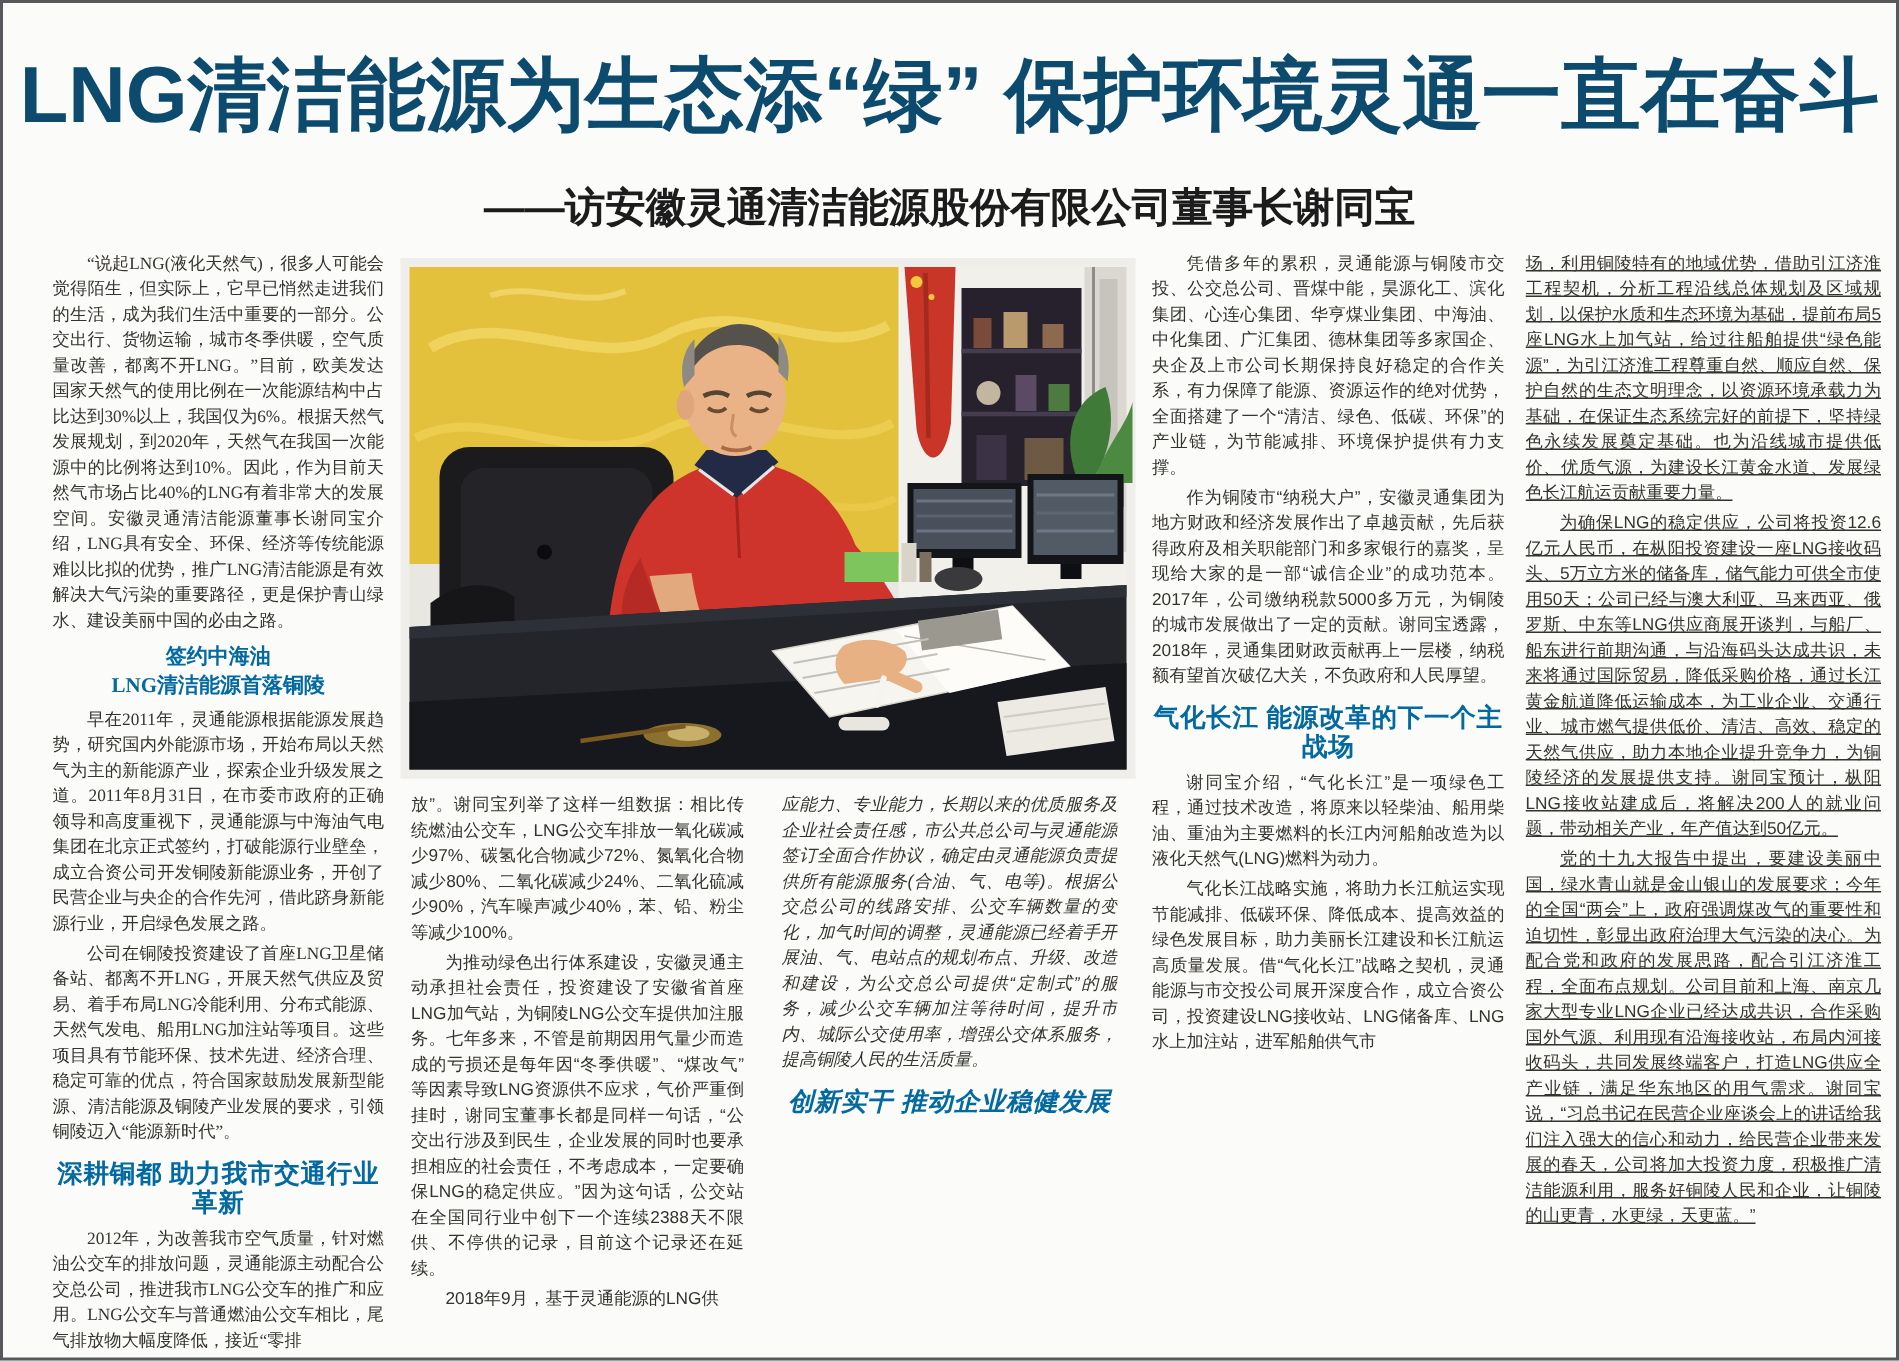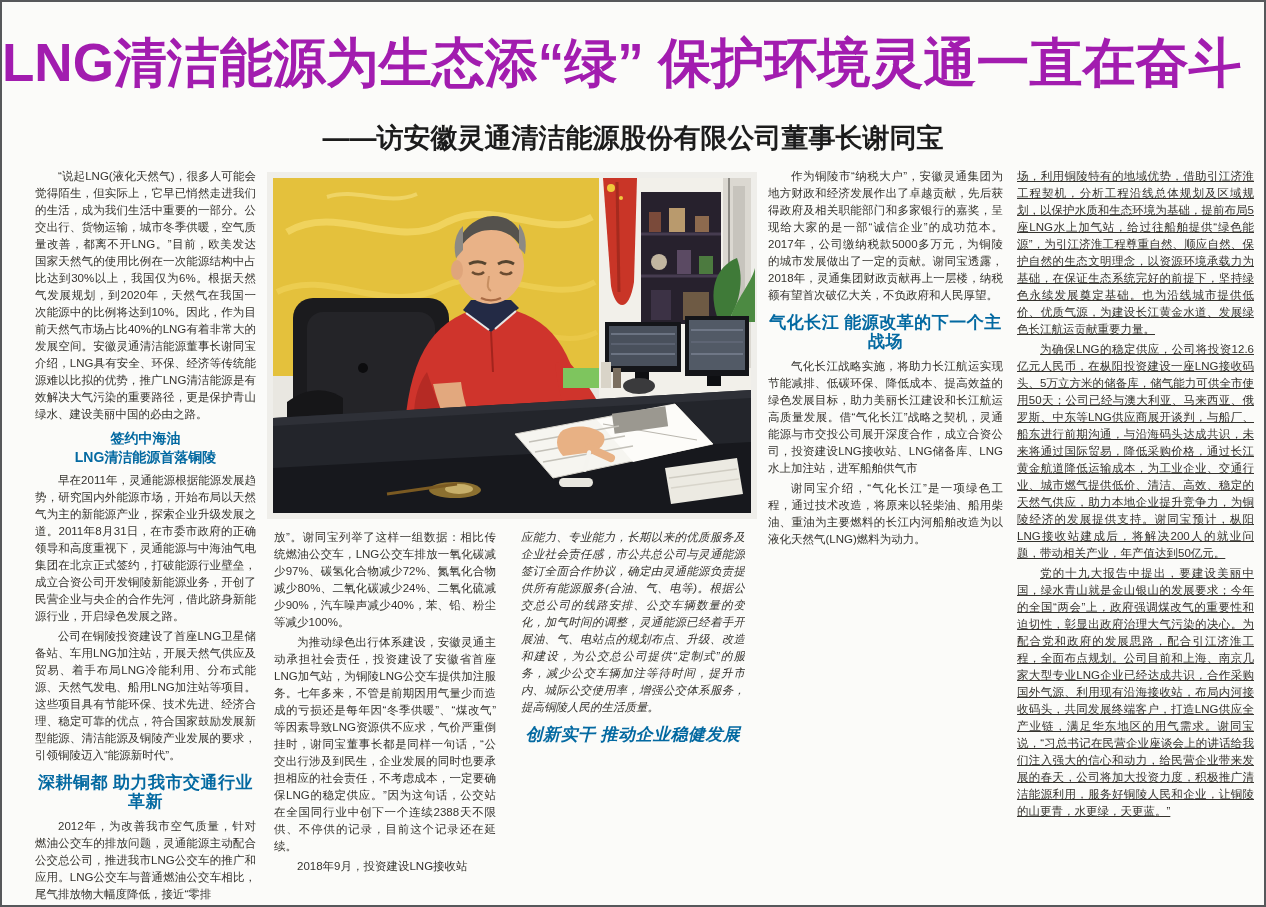--- a/index.html
+++ b/index.html
@@ -7,44 +7,44 @@
     position:relative;
     width:1262px;height:903px;
     background:#fbfbf9;
     border:2px solid #56585b;
     overflow:hidden;
     font-family:"Liberation Sans","DejaVu Sans",sans-serif;
     color:#35332e;
   }
   .headline{
     position:absolute;top:26px;left:0;width:100%;
-    margin:0;
+    margin:0;text-align:center;
     font-size:53px;font-weight:900;letter-spacing:0px;
-    color:#a21caf;white-space:nowrap;
+    color:#0c4a6e;white-space:nowrap;
   }
   .subtitle{
     position:absolute;top:118px;left:0;width:100%;
     margin:0;text-align:center;
     font-size:27px;font-weight:700;color:#1c1c1c;
   }
   .col{
     position:absolute;top:166px;height:736px;
     font-size:11.5px;line-height:17px;
     text-align:justify;overflow:hidden;
   }
   .col p{margin:0 0 3px 0;}
   .col p.indent{text-indent:2em;}
   .subhead{
     font-weight:700;text-align:center;color:#0369a1;
     font-size:14px;line-height:19px;margin:6px 0 5px 0;
   }
   .subhead.tight{margin:6px 0 0 0;}
   .subhead.tight2{margin:0 0 5px 0;}
   .subhead.wide{font-size:17px;letter-spacing:0.5px;margin:9px 0 7px 0;}
-  #col1{left:33px;width:221px;}
+  #col1{left:33px;width:221px;font-family:Liberation Serif, serif;}
   #col2{left:272px;width:222px;top:527px;height:375px;}
   #col3{left:519px;width:224px;top:527px;height:375px;font-style:italic;}
   #col4{left:766px;width:235px;}
   #col5{left:1015px;width:237px;text-decoration:underline;}
   .photo{
     position:absolute;left:265px;top:170px;width:490px;height:347px;
     background:#efeeea;
   }
   .photo svg{display:block;width:100%;height:100%;}
 </style>
@@ -192,41 +192,42 @@
         <rect x="292" y="306" width="34" height="9" rx="4.5" fill="#e8e6df"></rect>
       </g>
     </svg>
   </div>
 
   <div class="col" id="col1">
     <p class="indent">“说起LNG(液化天然气)，很多人可能会觉得陌生，但实际上，它早已悄然走进我们的生活，成为我们生活中重要的一部分。公交出行、货物运输，城市冬季供暖，空气质量改善，都离不开LNG。”目前，欧美发达国家天然气的使用比例在一次能源结构中占比达到30%以上，我国仅为6%。根据天然气发展规划，到2020年，天然气在我国一次能源中的比例将达到10%。因此，作为目前天然气市场占比40%的LNG有着非常大的发展空间。安徽灵通清洁能源董事长谢同宝介绍，LNG具有安全、环保、经济等传统能源难以比拟的优势，推广LNG清洁能源是有效解决大气污染的重要路径，更是保护青山绿水、建设美丽中国的必由之路。</p>
     <div class="subhead tight">签约中海油</div>
     <div class="subhead tight2">LNG清洁能源首落铜陵</div>
     <p class="indent">早在2011年，灵通能源根据能源发展趋势，研究国内外能源市场，开始布局以天然气为主的新能源产业，探索企业升级发展之道。2011年8月31日，在市委市政府的正确领导和高度重视下，灵通能源与中海油气电集团在北京正式签约，打破能源行业壁垒，成立合资公司开发铜陵新能源业务，开创了民营企业与央企的合作先河，借此跻身新能源行业，开启绿色发展之路。</p>
-    <p class="indent">公司在铜陵投资建设了首座LNG卫星储备站、车用LNG加注站，开展天然气供应及贸易、着手布局LNG冷能利用、分布式能源、天然气发电、船用LNG加注站等项目。这些项目具有节能环保、技术先进、经济合理、稳定可靠的优点，符合国家鼓励发展新型能源、清洁能源及铜陵产业发展的要求，引领铜陵迈入“能源新时代”。</p>
+    <p class="indent">公司在铜陵投资建设了首座LNG卫星储备站、都离不开LNG，开展天然气供应及贸易、着手布局LNG冷能利用、分布式能源、天然气发电、船用LNG加注站等项目。这些项目具有节能环保、技术先进、经济合理、稳定可靠的优点，符合国家鼓励发展新型能源、清洁能源及铜陵产业发展的要求，引领铜陵迈入“能源新时代”。</p>
     <div class="subhead wide">深耕铜都 助力我市交通行业革新</div>
     <p class="indent">2012年，为改善我市空气质量，针对燃油公交车的排放问题，灵通能源主动配合公交总公司，推进我市LNG公交车的推广和应用。LNG公交车与普通燃油公交车相比，尾气排放物大幅度降低，接近“零排</p>
   </div>
 
   <div class="col" id="col2">
     <p>放”。谢同宝列举了这样一组数据：相比传统燃油公交车，LNG公交车排放一氧化碳减少97%、碳氢化合物减少72%、氮氧化合物减少80%、二氧化碳减少24%、二氧化硫减少90%，汽车噪声减少40%，苯、铅、粉尘等减少100%。</p>
     <p class="indent">为推动绿色出行体系建设，安徽灵通主动承担社会责任，投资建设了安徽省首座LNG加气站，为铜陵LNG公交车提供加注服务。七年多来，不管是前期因用气量少而造成的亏损还是每年因“冬季供暖”、“煤改气”等因素导致LNG资源供不应求，气价严重倒挂时，谢同宝董事长都是同样一句话，“公交出行涉及到民生，企业发展的同时也要承担相应的社会责任，不考虑成本，一定要确保LNG的稳定供应。”因为这句话，公交站在全国同行业中创下一个连续2388天不限供、不停供的记录，目前这个记录还在延续。</p>
-    <p class="indent">2018年9月，投资建设LNG接收站</p>
+    <p class="indent">2018年9月，基于灵通能源的LNG供</p>
   </div>
 
   <div class="col" id="col3">
     <p>应能力、专业能力，长期以来的优质服务及企业社会责任感，市公共总公司与灵通能源签订全面合作协议，确定由灵通能源负责提供所有能源服务(合油、气、电等)。根据公交总公司的线路安排、公交车辆数量的变化，加气时间的调整，灵通能源已经着手开展油、气、电站点的规划布点、升级、改造和建设，为公交总公司提供“定制式”的服务，减少公交车辆加注等待时间，提升市内、城际公交使用率，增强公交体系服务，提高铜陵人民的生活质量。</p>
     <div class="subhead wide">创新实干 推动企业稳健发展</div>
   </div>
 
   <div class="col" id="col4">
+    <p class="indent">凭借多年的累积，灵通能源与铜陵市交投、公交总公司、晋煤中能，昊源化工、滨化集团、心连心集团、华亨煤业集团、中海油、中化集团、广汇集团、德林集团等多家国企、央企及上市公司长期保持良好稳定的合作关系，有力保障了能源、资源运作的绝对优势，全面搭建了一个“清洁、绿色、低碳、环保”的产业链，为节能减排、环境保护提供有力支撑。</p>
     <p class="indent">作为铜陵市“纳税大户”，安徽灵通集团为地方财政和经济发展作出了卓越贡献，先后获得政府及相关职能部门和多家银行的嘉奖，呈现给大家的是一部“诚信企业”的成功范本。2017年，公司缴纳税款5000多万元，为铜陵的城市发展做出了一定的贡献。谢同宝透露，2018年，灵通集团财政贡献再上一层楼，纳税额有望首次破亿大关，不负政府和人民厚望。</p>
     <div class="subhead wide">气化长江 能源改革的下一个主战场</div>
+    <p class="indent">谢同宝介绍，“气化长江”是一项绿色工程，通过技术改造，将原来以轻柴油、船用柴油、重油为主要燃料的长江内河船舶改造为以液化天然气(LNG)燃料为动力。</p>
     <p class="indent">气化长江战略实施，将助力长江航运实现节能减排、低碳环保、降低成本、提高效益的绿色发展目标，助力美丽长江建设和长江航运高质量发展。借“气化长江”战略之契机，灵通能源与市交投公司展开深度合作，成立合资公司，投资建设LNG接收站、LNG储备库、LNG水上加注站，进军船舶供气市</p>
-    <p class="indent">谢同宝介绍，“气化长江”是一项绿色工程，通过技术改造，将原来以轻柴油、船用柴油、重油为主要燃料的长江内河船舶改造为以液化天然气(LNG)燃料为动力。</p>
   </div>
 
   <div class="col" id="col5">
     <p>场，利用铜陵特有的地域优势，借助引江济淮工程契机，分析工程沿线总体规划及区域规划，以保护水质和生态环境为基础，提前布局5座LNG水上加气站，给过往船舶提供“绿色能源”，为引江济淮工程尊重自然、顺应自然、保护自然的生态文明理念，以资源环境承载力为基础，在保证生态系统完好的前提下，坚持绿色永续发展奠定基础。也为沿线城市提供低价、优质气源，为建设长江黄金水道、发展绿色长江航运贡献重要力量。</p>
     <p class="indent">为确保LNG的稳定供应，公司将投资12.6亿元人民币，在枞阳投资建设一座LNG接收码头、5万立方米的储备库，储气能力可供全市使用50天；公司已经与澳大利亚、马来西亚、俄罗斯、中东等LNG供应商展开谈判，与船厂、船东进行前期沟通，与沿海码头达成共识，未来将通过国际贸易，降低采购价格，通过长江黄金航道降低运输成本，为工业企业、交通行业、城市燃气提供低价、清洁、高效、稳定的天然气供应，助力本地企业提升竞争力，为铜陵经济的发展提供支持。谢同宝预计，枞阳LNG接收站建成后，将解决200人的就业问题，带动相关产业，年产值达到50亿元。</p>
     <p class="indent">党的十九大报告中提出，要建设美丽中国，绿水青山就是金山银山的发展要求；今年的全国“两会”上，政府强调煤改气的重要性和迫切性，彰显出政府治理大气污染的决心。为配合党和政府的发展思路，配合引江济淮工程，全面布点规划。公司目前和上海、南京几家大型专业LNG企业已经达成共识，合作采购国外气源、利用现有沿海接收站，布局内河接收码头，共同发展终端客户，打造LNG供应全产业链，满足华东地区的用气需求。谢同宝说，“习总书记在民营企业座谈会上的讲话给我们注入强大的信心和动力，给民营企业带来发展的春天，公司将加大投资力度，积极推广清洁能源利用，服务好铜陵人民和企业，让铜陵的山更青，水更绿，天更蓝。”</p>
   </div>
 
 </div>
 

